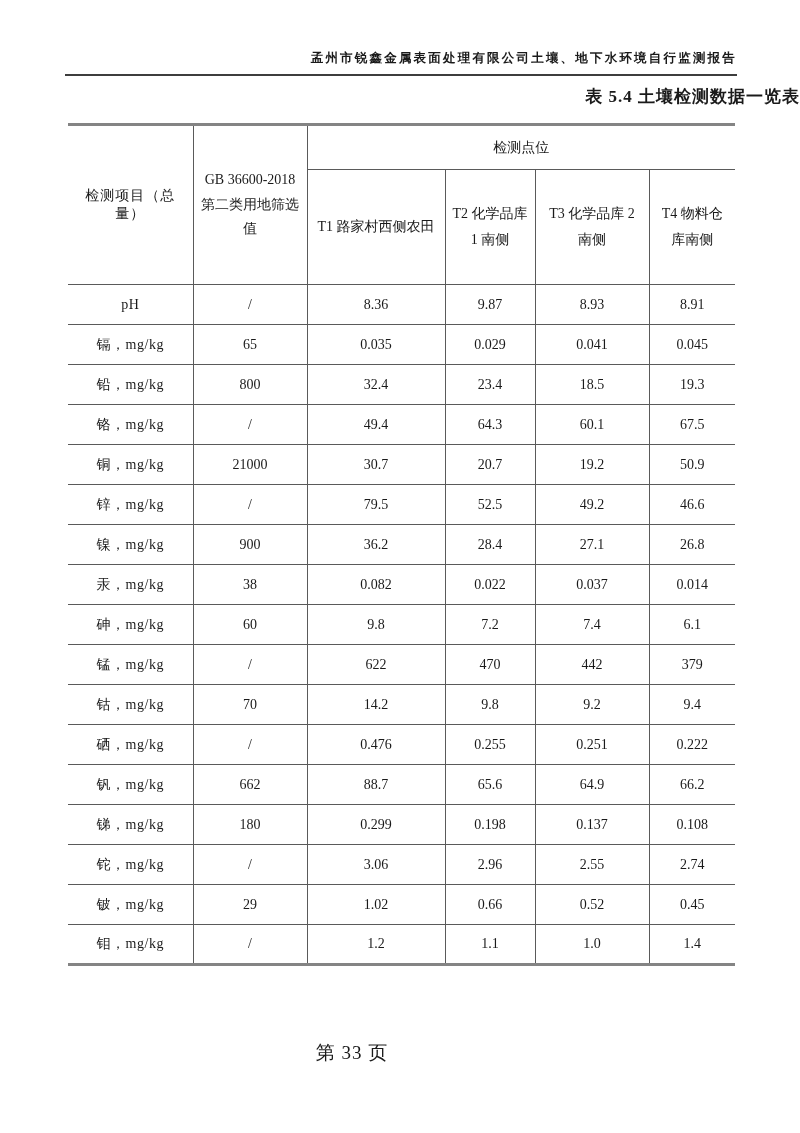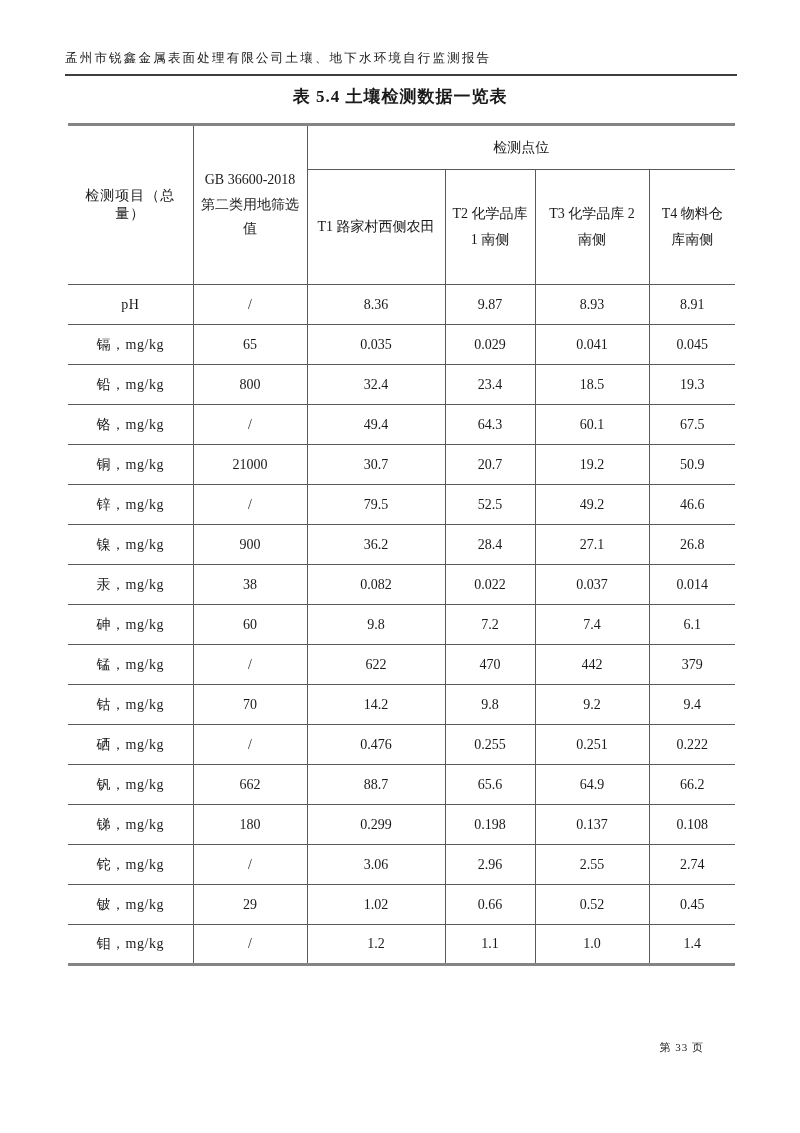--- a/index.html
+++ b/index.html
@@ -15,40 +15,40 @@
     height: 1133px;
     margin: 0 auto;
     background: #ffffff;
     overflow: hidden;
   }
   .page-header {
     position: absolute;
     top: 50px;
     left: 65px;
     width: 672px;
-    text-align: left;
+    text-align: right;
     font-size: 12.5px;
-    font-weight: normal;
+    font-weight: bold;
     letter-spacing: 2.2px;
     white-space: nowrap;
   }
   .header-rule {
     position: absolute;
     top: 74px;
     left: 65px;
     width: 672px;
     height: 0;
     border-top: 2px solid #3d3d3d;
   }
   .doc-title {
     position: absolute;
     top: 85px;
     left: 0;
     width: 800px;
-    text-align: center;
+    text-align: right;
     font-size: 17px;
     font-weight: bold;
     letter-spacing: 1px;
   }
   table.soil-table {
     position: absolute;
     top: 123px;
     left: 68px;
     width: 667px;
     border-collapse: collapse;
@@ -74,22 +74,22 @@
   tr.data-row { height: 40px; }
   td.corner-cell { letter-spacing: 1px; }
   td.screening-head-cell { line-height: 1.75; padding: 2px 7px; }
   td.point-cell { line-height: 1.85; padding: 2px 7px; }
   td.item-cell { letter-spacing: 0.5px; }
   .footer {
     position: absolute;
     top: 1040px;
     left: 0;
     width: 704px;
-    text-align: right;
-    font-size: 11px;
+    text-align: center;
+    font-size: 19px;
     letter-spacing: 1px;
   }
 </style>
 </head>
 <body>
 
 <div class="page">
 
   <div class="page-header">孟州市锐鑫金属表面处理有限公司土壤、地下水环境自行监测报告</div>
 

